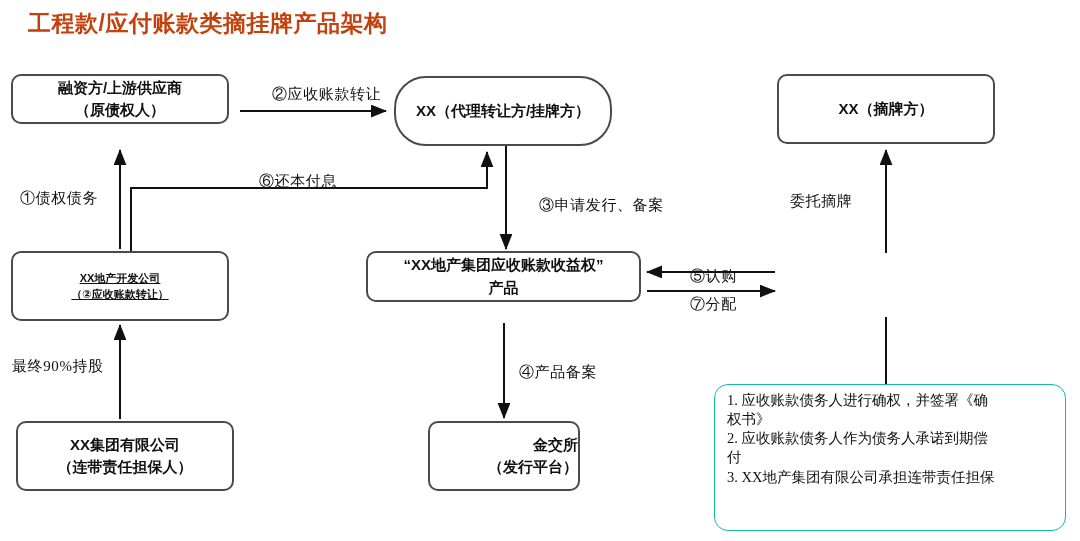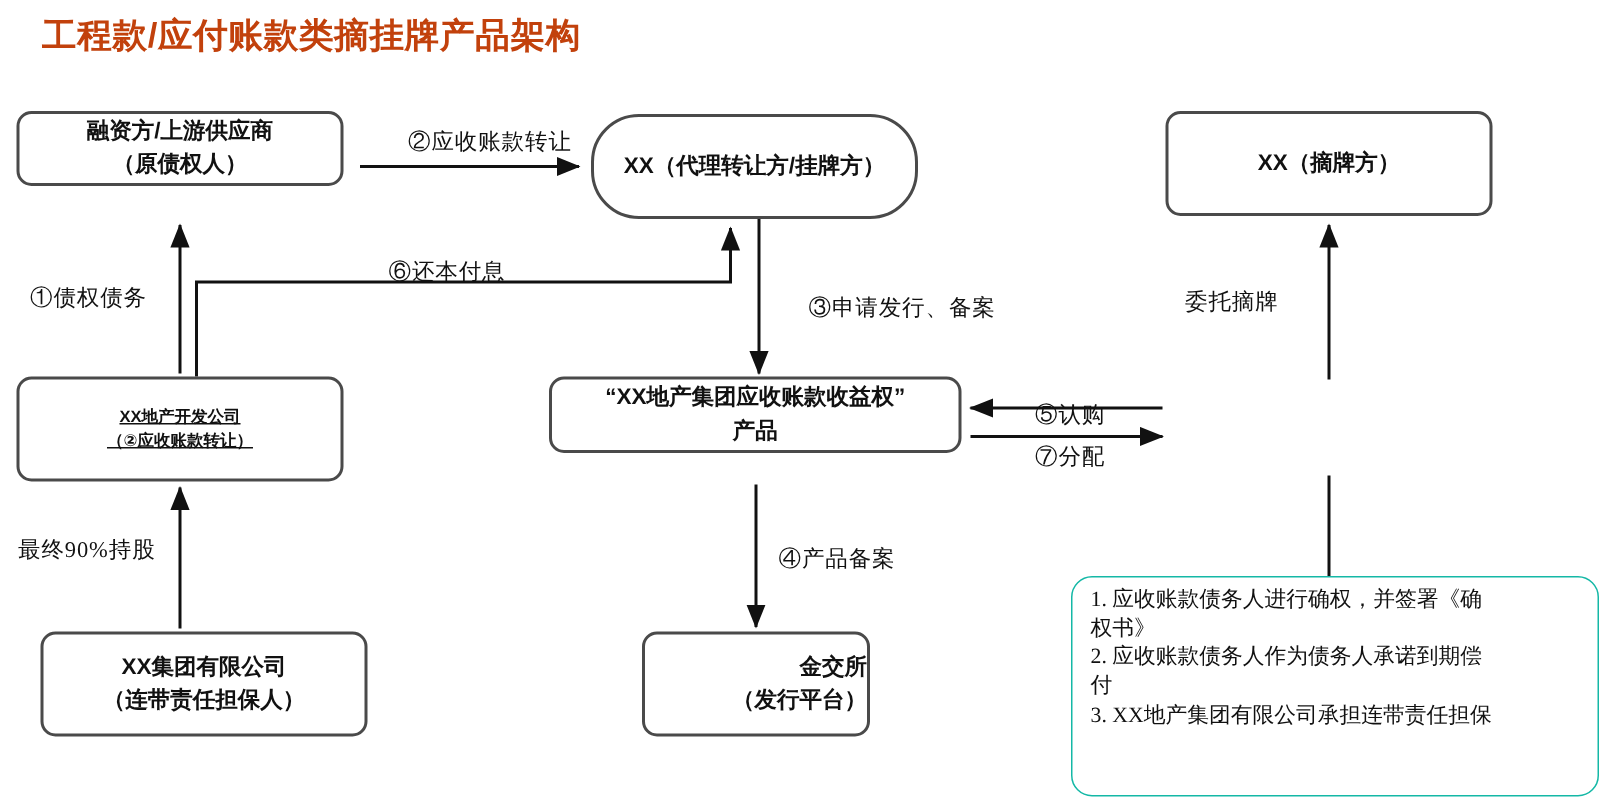--- a/index.html
+++ b/index.html
@@ -47,21 +47,21 @@
   }
   .node .ln { display: block; white-space: nowrap; }
   .node.tight { line-height: 1.25; }
 
   #node-financier   { left: 11px;  top: 74px;  width: 218px; height: 50px;  font-size: 15px; }
   #node-agent       { left: 394px; top: 76px;  width: 218px; height: 70px;  font-size: 15px; border-radius: 32px; }
   #node-bidder      { left: 777px; top: 74px;  width: 218px; height: 70px;  font-size: 15px; }
   #node-developer   { left: 11px;  top: 251px; width: 218px; height: 70px;  font-size: 11px; text-decoration: underline; }
   #node-product     { left: 366px; top: 251px; width: 275px; height: 51px;  font-size: 15px; }
   #node-investor    { left: 777px; top: 255px; width: 218px; height: 62px;  font-size: 15px; }
-  #node-group       { left: 27px;  top: 421px; width: 218px; height: 70px;  font-size: 15px; justify-content: center; }
+  #node-group       { left: 16px;  top: 421px; width: 218px; height: 70px;  font-size: 15px; justify-content: center; }
   #node-exchange    { left: 428px; top: 421px; width: 152px; height: 70px;  font-size: 15px; align-items: flex-end; }
 
   
   #note-box {
     position: absolute;
     left: 714px;
     top: 384px;
     width: 352px;
     height: 147px;
     box-sizing: border-box;

